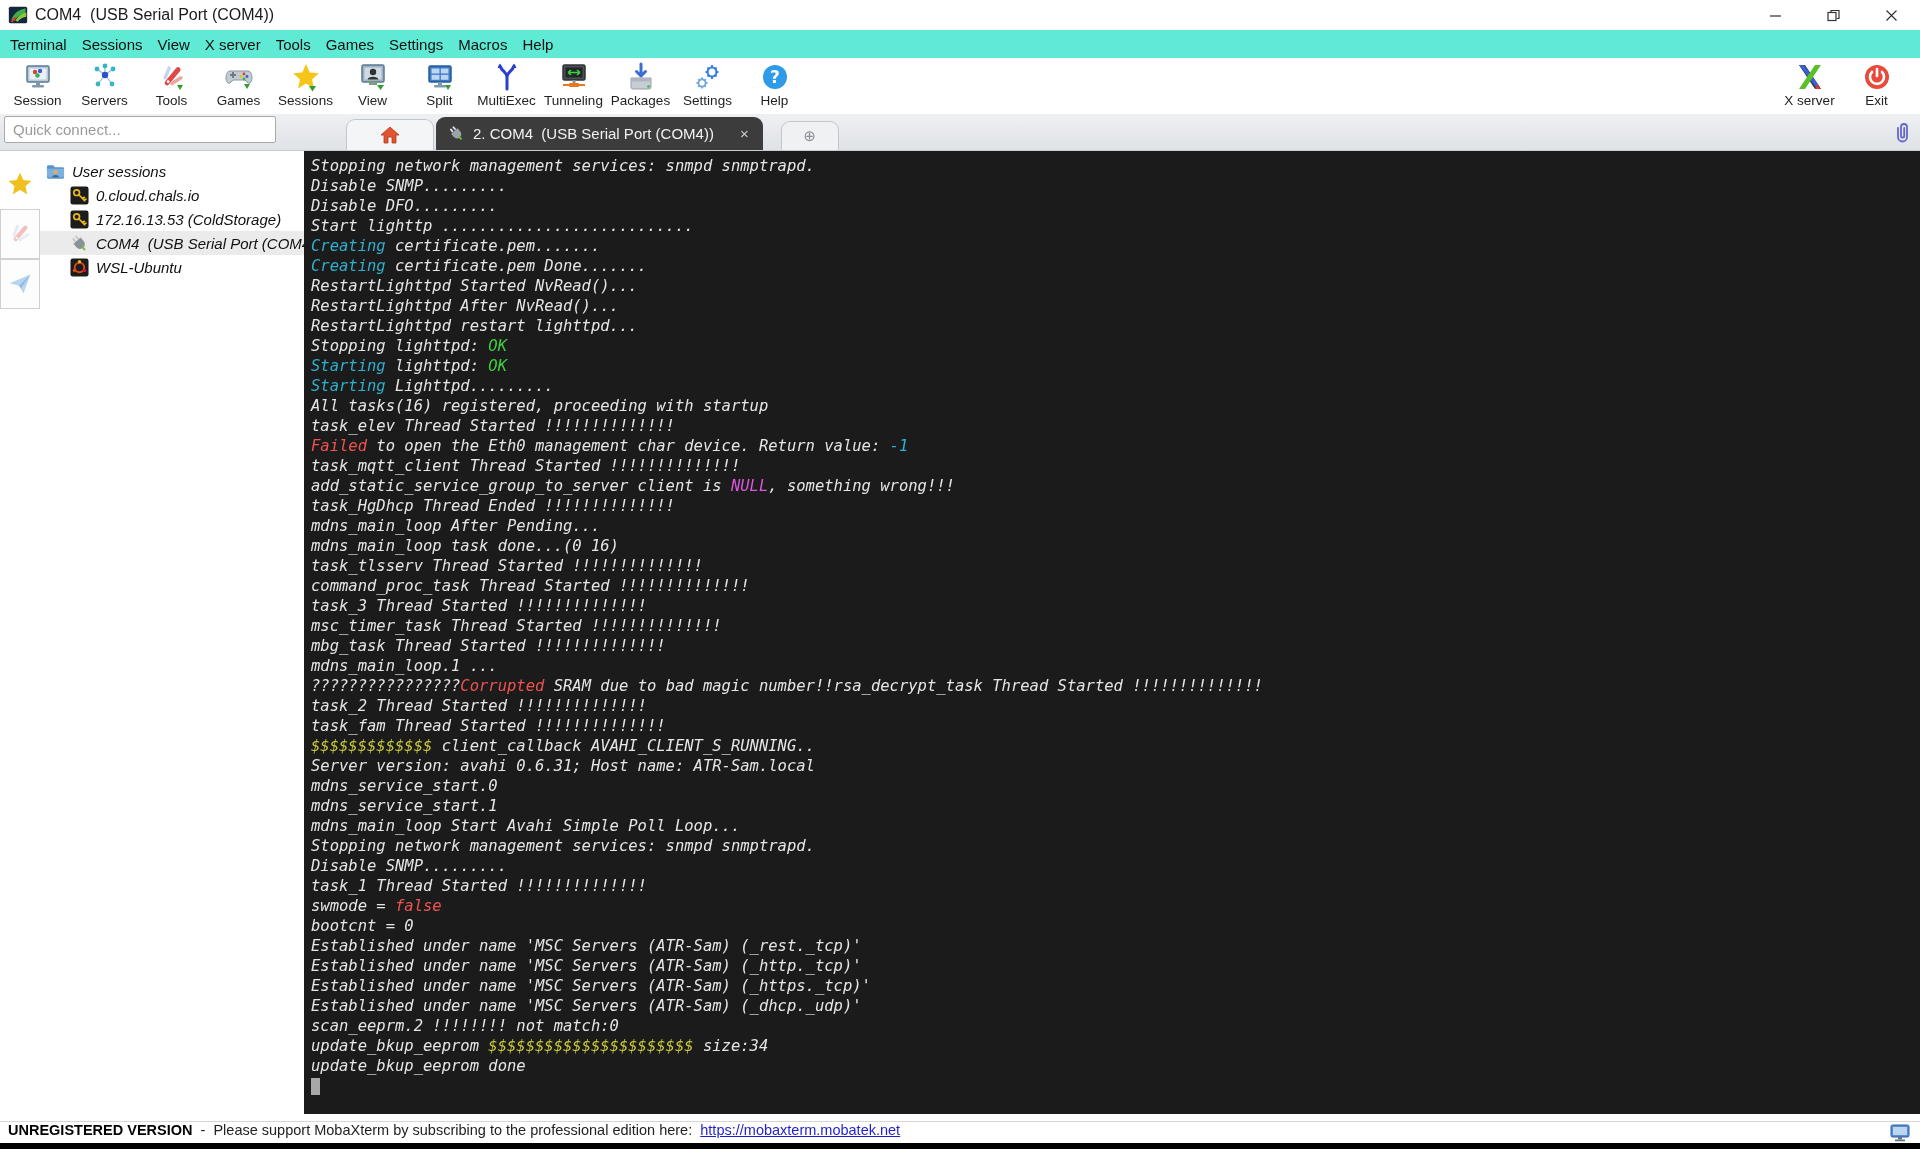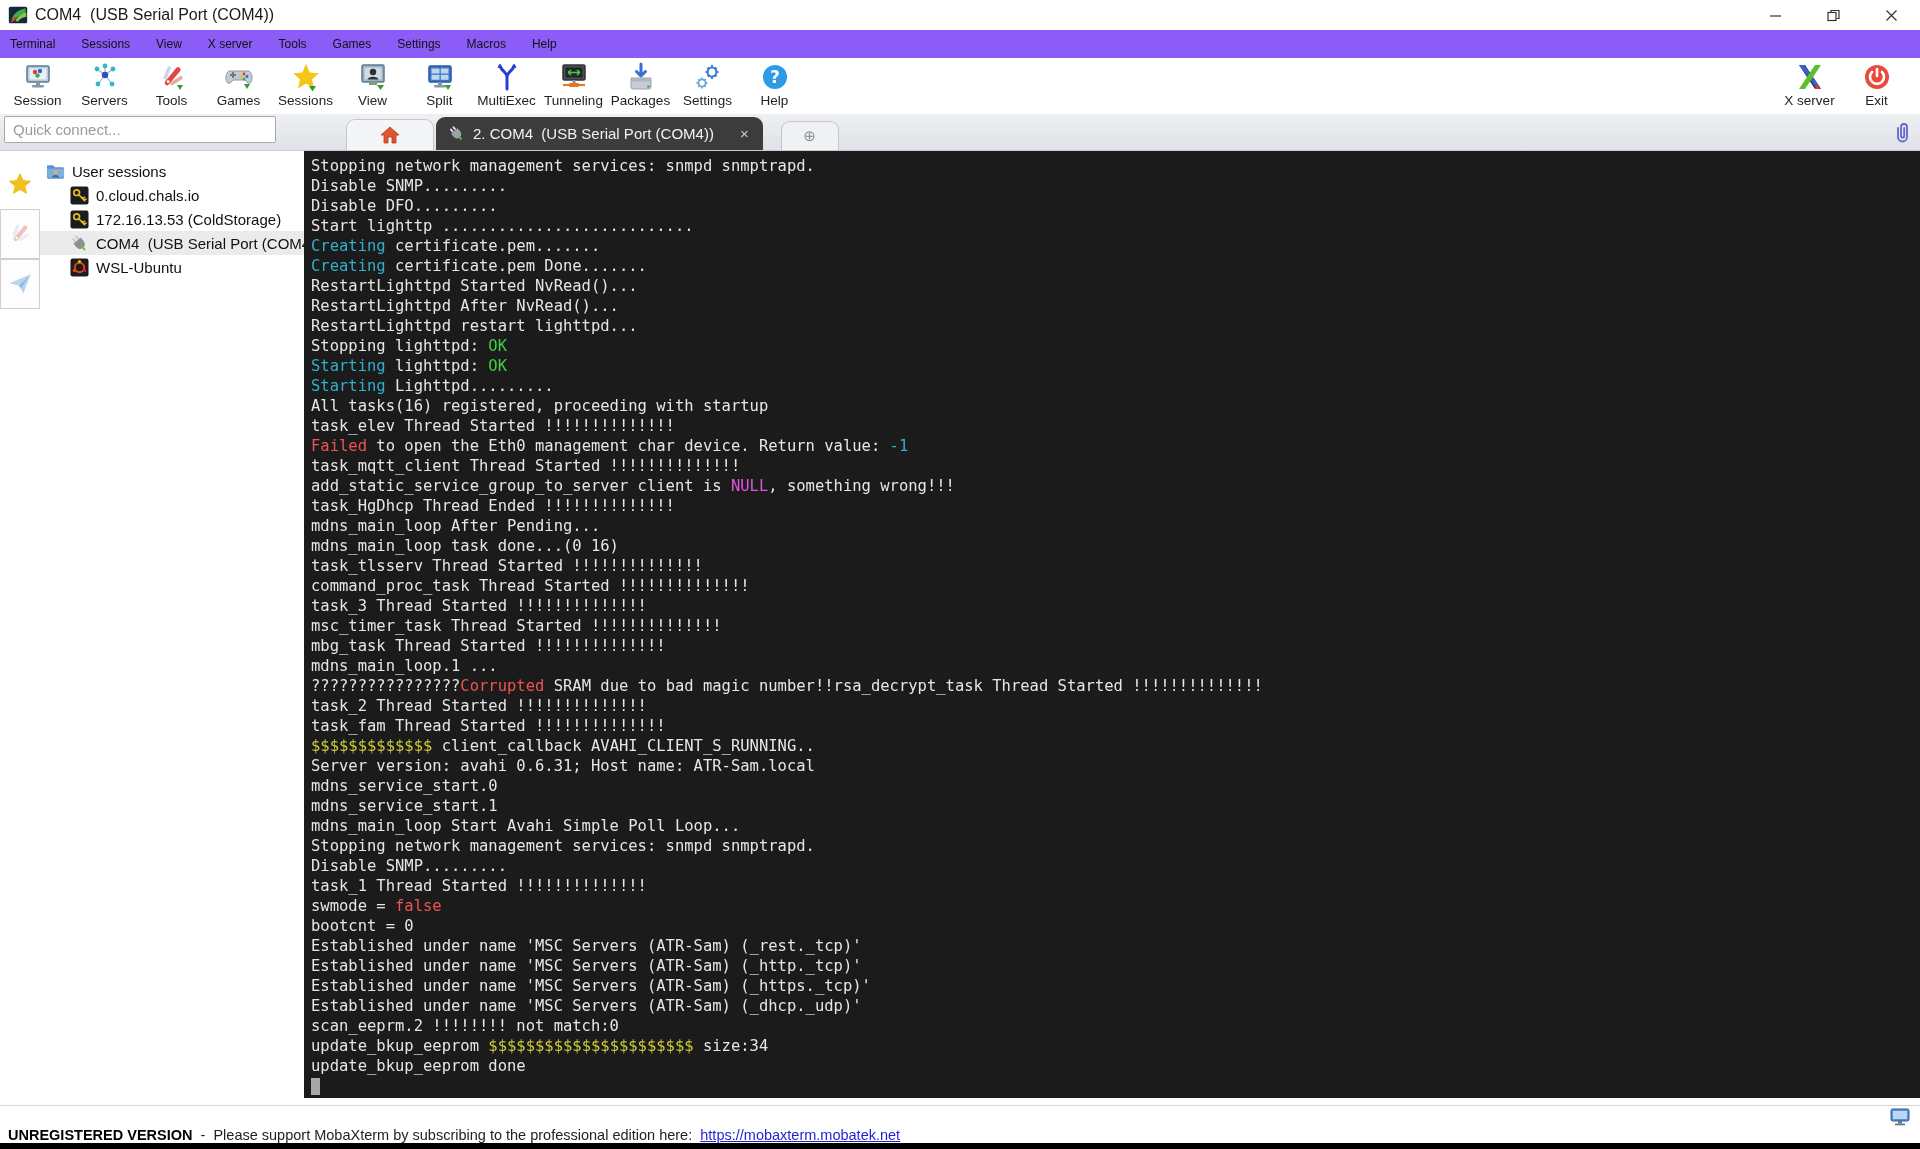--- a/index.html
+++ b/index.html
@@ -8,21 +8,21 @@
   .app { width:1920px; height:1149px; display:flex; flex-direction:column; position:relative; background:#fff; }
 
   
   .titlebar { height:30px; display:flex; align-items:center; background:#fff; padding-left:8px; flex:0 0 auto; }
   .titlebar .logo { width:20px; height:20px; margin-right:7px; }
   .titlebar .title { font-size:16px; color:#1a1a1a; white-space:pre; }
   .wincontrols { margin-left:auto; display:flex; height:100%; }
   .wincontrols .wbtn { width:58px; height:100%; display:flex; align-items:center; justify-content:center; cursor:default; }
 
   
-  .menubar { height:28px; display:flex; align-items:center; gap:26px; padding-left:10px; background:#8b5cf6; font-size:12px; color:#111; flex:0 0 auto; }
+  .menubar { height:28px; display:flex; align-items:center; gap:15px; padding-left:10px; background:#5eead4; font-size:15px; color:#111; flex:0 0 auto; }
   .menubar span { white-space:pre; }
 
   
   .toolbar { height:56px; display:flex; align-items:flex-start; background:#fff; padding:2px 4px 0 4px; flex:0 0 auto; }
   .tbgroup { display:flex; }
   .tbspacer { flex:1; }
   .tbtn { width:67px; display:flex; flex-direction:column; align-items:center; gap:1px; padding-top:2px; cursor:default; }
   .tbtn svg { width:30px; height:30px; }
   .tbtn .tlabel { font-size:13.5px; color:#222; white-space:nowrap; }
   .tbright { display:flex; margin-right:6px; }
@@ -33,21 +33,21 @@
   .qc { width:272px; height:27px; border:1px solid #a9a9a9; border-radius:2px; background:#fff; font-size:15px; color:#333; padding:0 8px; font-family:"Liberation Sans",sans-serif; }
   .qc::placeholder { color:#9a9a9a; }
   .tab-home { width:88px; height:31px; background:#f4f5f7; border:1px solid #c3c7cd; border-bottom:none; border-radius:9px 9px 0 0; display:flex; align-items:center; justify-content:center; margin-left:46px; }
   .tab-active { height:33px; background:#3c3c3c; border-radius:9px 9px 0 0; display:flex; align-items:center; padding:0 14px 0 12px; margin-left:2px; color:#fff; }
   .tab-active .tabtext { font-size:15px; color:#f2f2f2; white-space:pre; margin:0 10px 0 8px; }
   .tab-active .tabclose { color:#cfcfcf; font-size:15px; margin-left:16px; }
   .tab-new { width:58px; height:29px; background:#eff1f3; border:1px solid #c3c7cd; border-bottom:none; border-radius:9px 9px 0 0; display:flex; align-items:center; justify-content:center; margin-left:18px; color:#8a8f98; }
   .clip { position:absolute; right:8px; top:7px; }
 
   
-  .main { flex:1 1 auto; display:flex; min-height:0; }
+  .main { flex:1 1 auto; display:flex; min-height:0;font-style:italic; }
   .sidebar { width:304px; background:#fff; display:flex; flex:0 0 auto; }
   .strip { width:46px; display:flex; flex-direction:column; align-items:center; padding-top:8px; }
   .stripbtn { width:40px; height:50px; display:flex; align-items:center; justify-content:center; }
   .stripbtn.boxed { border:1px solid #d0d0d0; background:#fdfdfd; }
   .tree { flex:1; padding-top:8px; font-size:15px; color:#111; }
   .trow { display:flex; align-items:center; height:24px; gap:7px; white-space:pre; }
   .trow .ticon { width:19px; height:19px; flex:0 0 auto; }
   .trow.root { padding-left:6px; }
   .trow.child { padding-left:30px; }
   .trow.selected { background:#ebebeb; }
@@ -56,21 +56,21 @@
   
   .terminal { flex:1; background:#1b1b1b; overflow:hidden; padding:5px 0 0 7px; }
   .terminal, .terminal * { font-family:"DejaVu Sans Mono", monospace; }
   .tline { font-size:15.5px; line-height:20px; white-space:pre; color:#e6e6e6; }
   .c-w { color:#e6e6e6; } .c-c { color:#2fb0cc; } .c-g { color:#3ed13e; }
   .c-r { color:#ef5350; } .c-m { color:#dd56dd; } .c-y { color:#cbcb3a; }
   .cursor { display:inline-block; width:9px; height:17px; background:#a8a8a8; vertical-align:middle; }
 
   
   .gap { height:7px; background:#fff; flex:0 0 auto; }
-  .statusbar { height:38px; background:#fff; border-top:1px solid #d6d6d6; display:flex; align-items:flex-end; font-size:14.5px; padding-left:8px; flex:0 0 auto; position:relative; }
+  .statusbar { height:22px; background:#fff; border-top:1px solid #d6d6d6; display:flex; align-items:flex-start; font-size:14.5px; padding-left:8px; flex:0 0 auto; position:relative; }
   .statusbar .sb-bold { font-weight:bold; color:#000; white-space:pre; }
   .statusbar .sb-text { color:#222; white-space:pre; }
   .statusbar a { color:#1f1fd0; text-decoration:underline; white-space:pre; }
   .sb-icon { position:absolute; right:10px; top:2px; }
   .bottomstrip { height:6px; background:#000; flex:0 0 auto; }
 </style>
 </head>
 <body>
 
 <div class="app">

